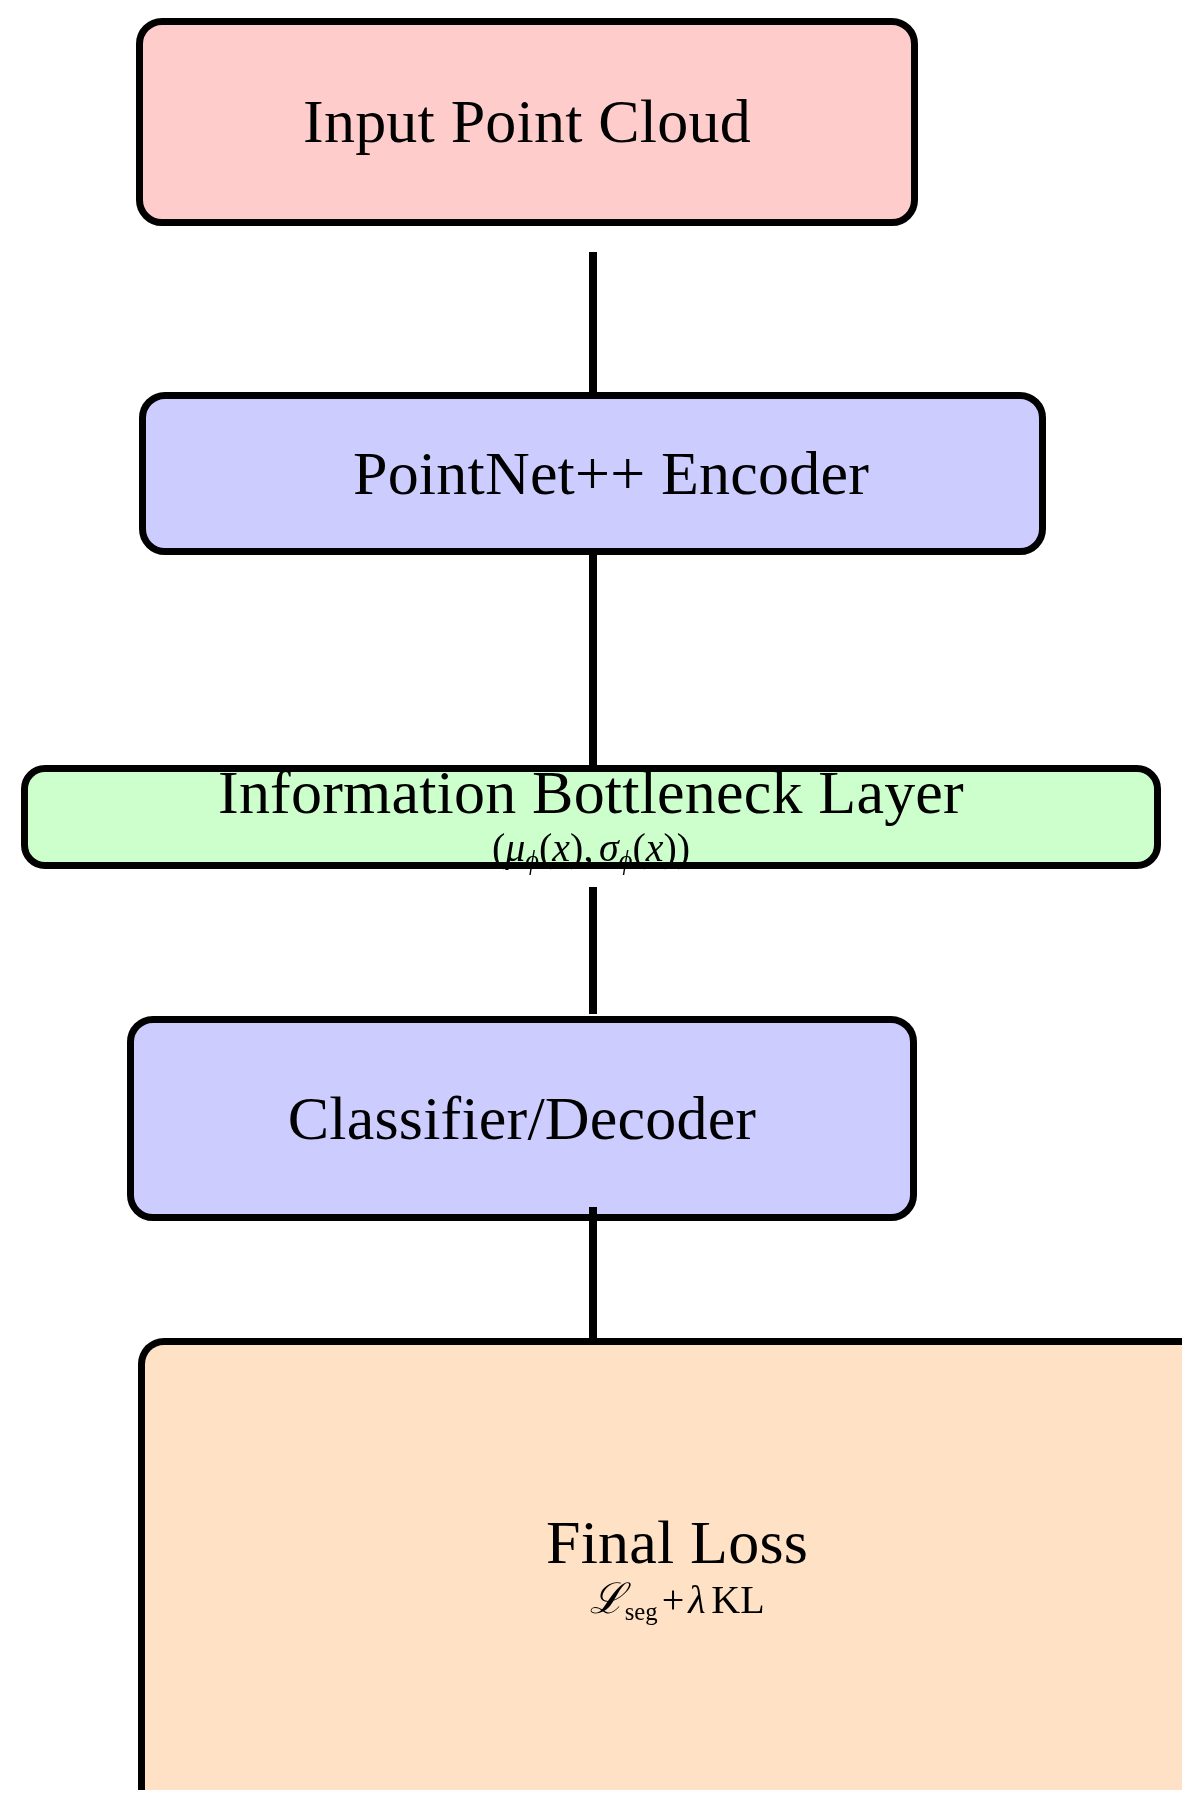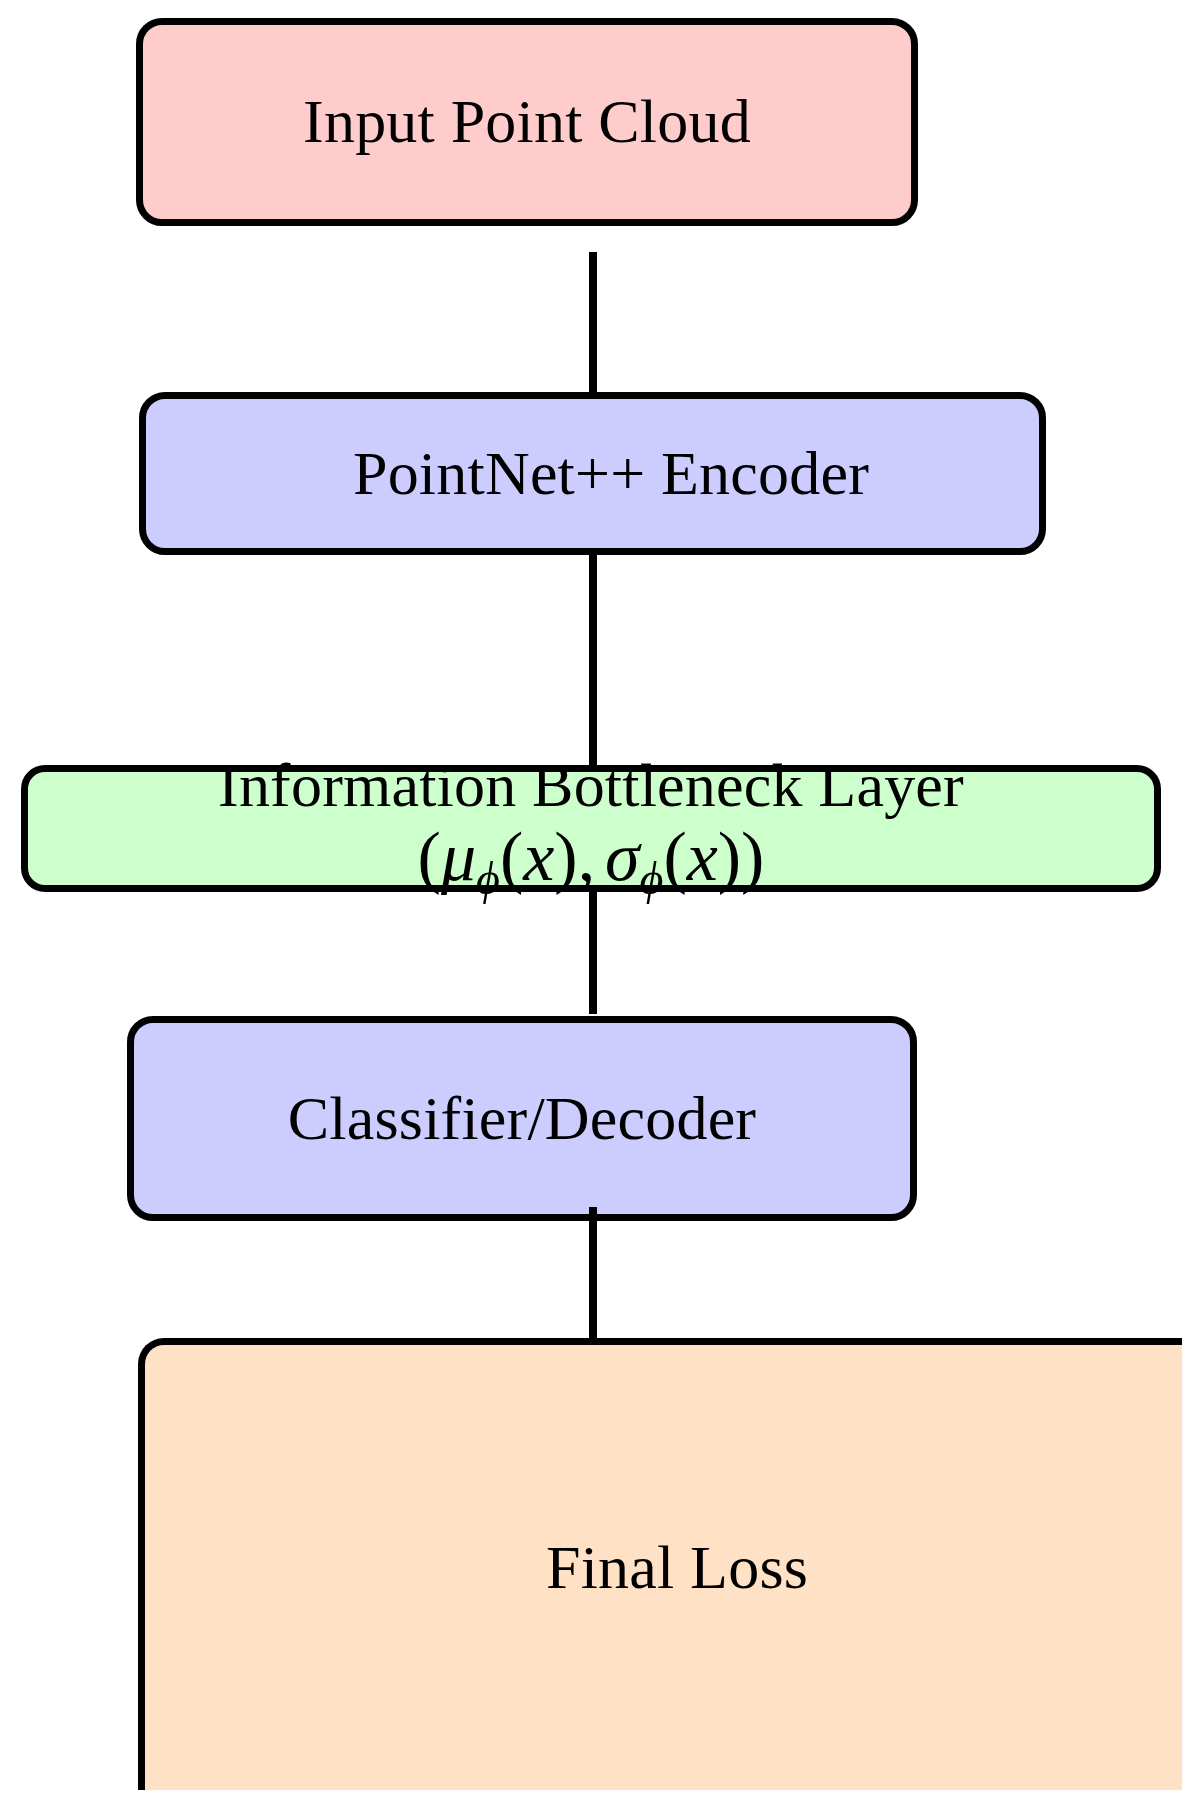--- a/index.html
+++ b/index.html
@@ -32,33 +32,33 @@
     line-height: 1.05;
   }
   .node .line-main {
     display: block;
     font-size: 62px;
     white-space: nowrap;
     letter-spacing: 0.2px;
   }
   .node .line-math {
     display: block;
-    font-size: 70px;
+    font-size: 40px;
     white-space: nowrap;
     margin-top: 2px;
   }
   
   #node-input-point-cloud {
     left: 136px;  top: 18px;   width: 782px;  height: 208px;
   }
   #node-pointnet-encoder {
     left: 139px;  top: 392px;  width: 907px;  height: 163px;
   }
   #node-bottleneck {
-    left: 21px;   top: 765px;  width: 1140px; height: 127px;
+    left: 21px;   top: 765px;  width: 1140px; height: 104px;
     border-radius: 24px;
   }
   #node-classifier-decoder {
     left: 127px;  top: 1008px; width: 790px;  height: 205px;
   }
   #node-final-loss {
     left: 138px;  top: 1338px; width: 1078px;  height: 452px;
     border-bottom: none;
     border-bottom-left-radius: 0;
     border-bottom-right-radius: 0;
@@ -131,15 +131,18 @@
 
   <div class="node" id="node-classifier-decoder" style="background:#CCCCFF;margin-top:8px;">
     <span class="line-main">Classifier/Decoder</span>
   </div>
 
   <div class="connector" id="connector-4"></div>
   <div id="arrowhead-4"></div>
 
   <div class="node" id="node-final-loss" style="background:#FFE2C6;">
     <span class="line-main">Final Loss</span>
+    <span class="line-math">
+      <span class="mathcal">ℒ</span><span class="sub">seg</span><span class="op">+</span><span class="mi">λ</span><span class="thin"></span><span>KL</span>
+    </span>
   </div>
 
 </div>
 
 </body></html>

